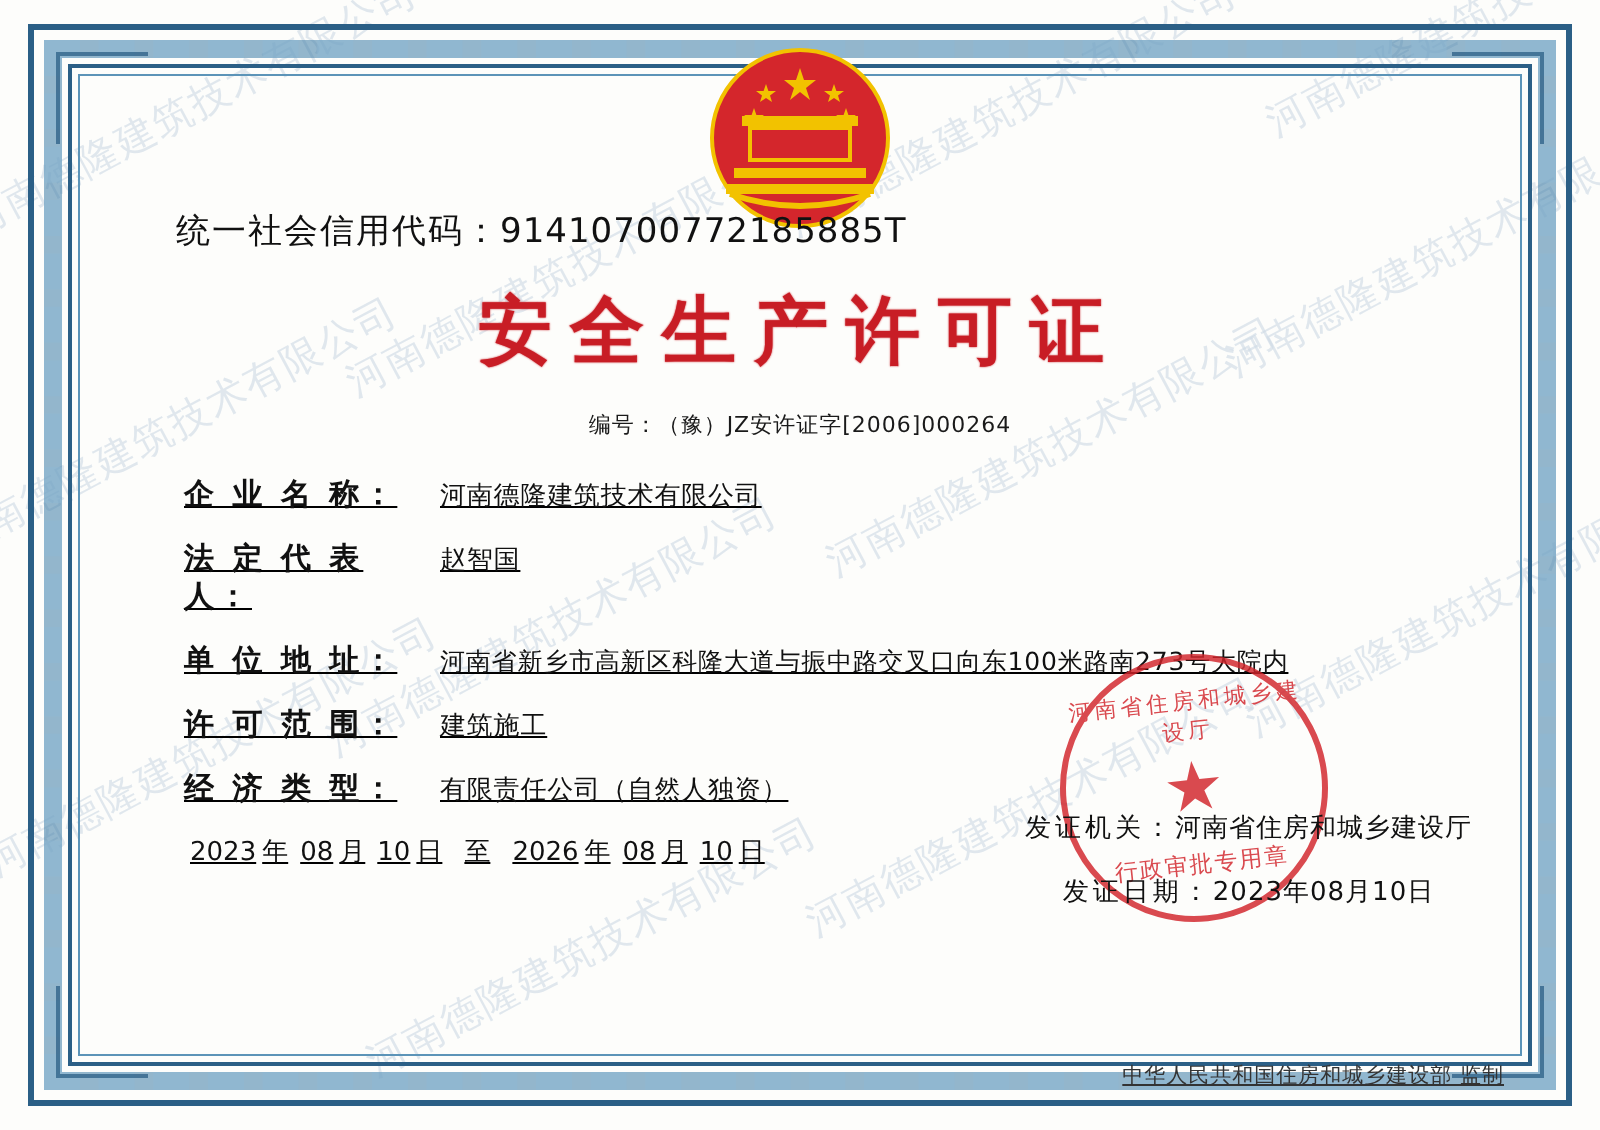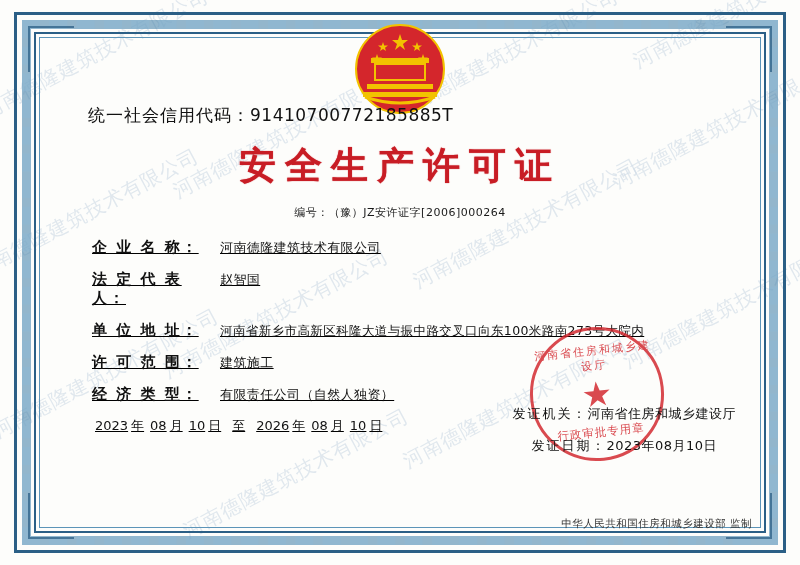--- a/index.html
+++ b/index.html
@@ -224,25 +224,26 @@
     font-size: 11.5px;
     color: #d2232a;
     letter-spacing: 1px;
     font-family: "DejaVu Sans", sans-serif;
   }
 
   
   .footer {
     position: absolute;
     right: 48px;
-    bottom: 34px;
+    bottom: 20px;
     font-size: 10.5px;
     color: #333;
     font-family: "DejaVu Sans", sans-serif;
     letter-spacing: 0.5px;
+    text-decoration: underline;
   }
 </style>
 </head>
 <body>
 
 <div class="certificate">
 
   <div class="watermark-layer">
     <div class="wm" style="left:-30px; top:40px;">河南德隆建筑技术有限公司</div>
     <div class="wm" style="left:-40px; top:200px;">河南德隆建筑技术有限公司</div>

